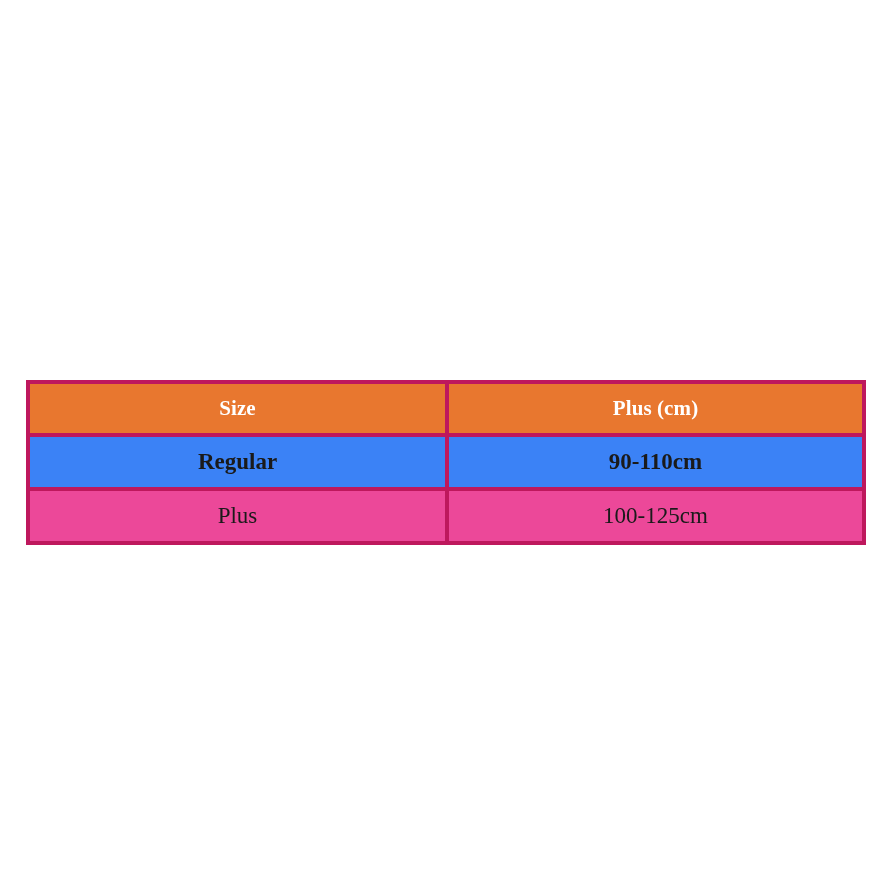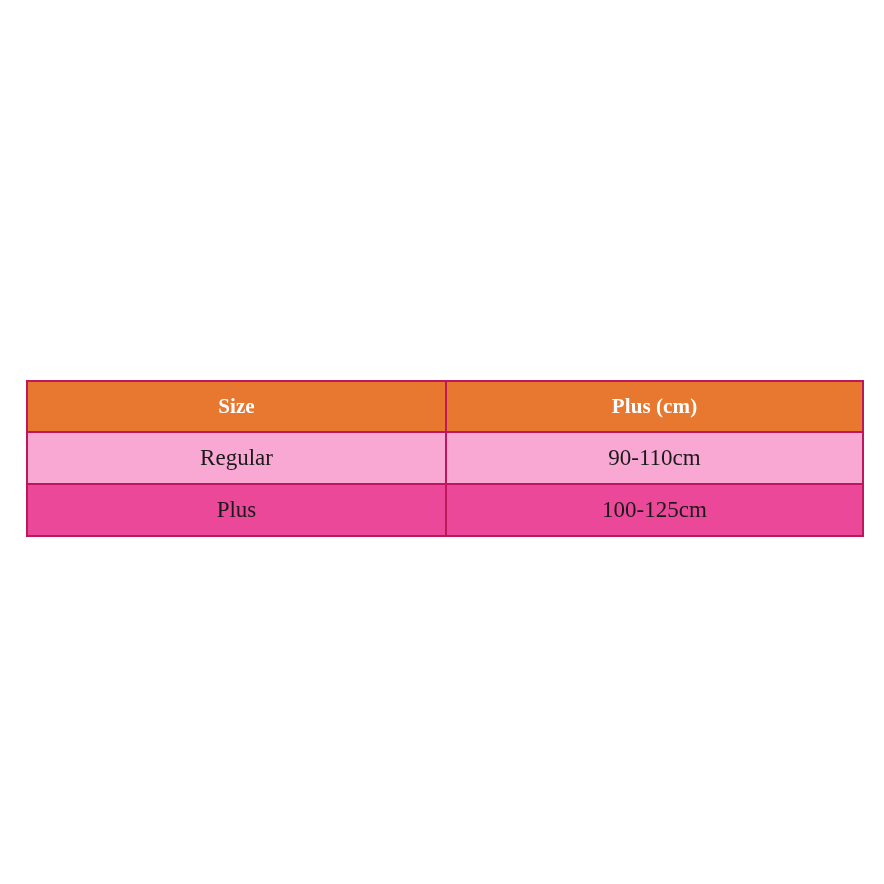--- a/index.html
+++ b/index.html
@@ -35,21 +35,21 @@
     table-layout: fixed;
     width: 836px;
     border: 2px solid #4A4A4A;
   }
 
   table.size-chart col.col-size    { width: 419px; }
   table.size-chart col.col-measure { width: 417px; }
 
   table.size-chart th,
   table.size-chart td {
-    border: 2px solid #be185d;
+    border: 4px solid #be185d;
     text-align: center;
     vertical-align: middle;
     padding: 7px;
     margin: 0;
   }
 
   thead tr.header-row th {
     background: #E8772F;
     color: #FFFFFF;
     font-weight: bold;
@@ -60,22 +60,23 @@
   }
 
   tbody tr td {
     font-weight: normal;
     color: #1A1A1A;
     font-size: 23px;
     line-height: 36px;
   }
 
   tbody tr.row-regular td {
-    background: #f9a8d4;
+    background: #3b82f6;
     height: 36px;
+    font-weight: bold;
   }
 
   tbody tr.row-plus td {
     background: #ec4899;
     height: 34px;
   }
 </style>
 </head>
 <body>
 

